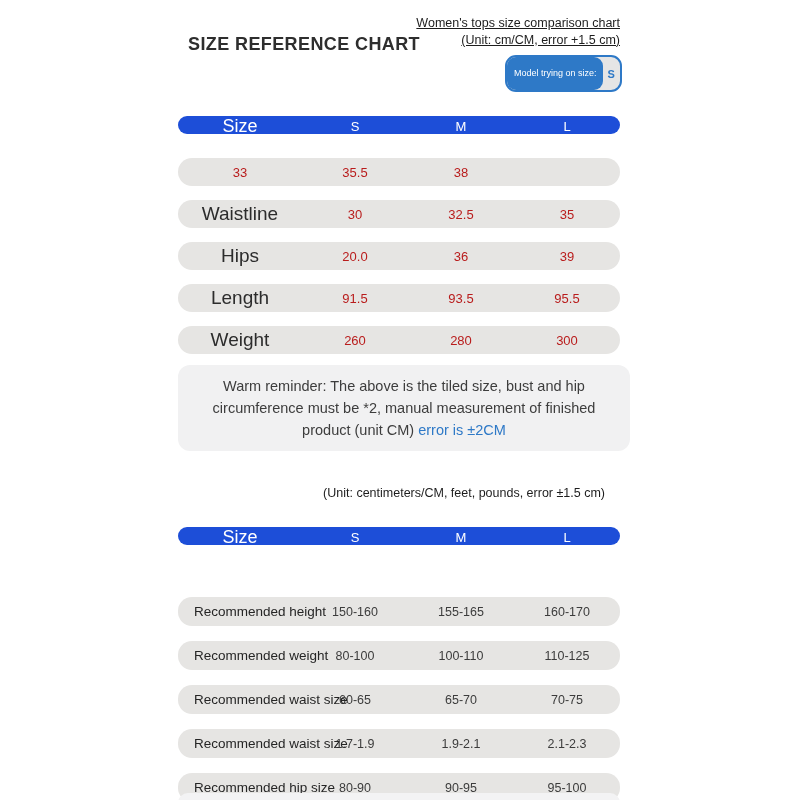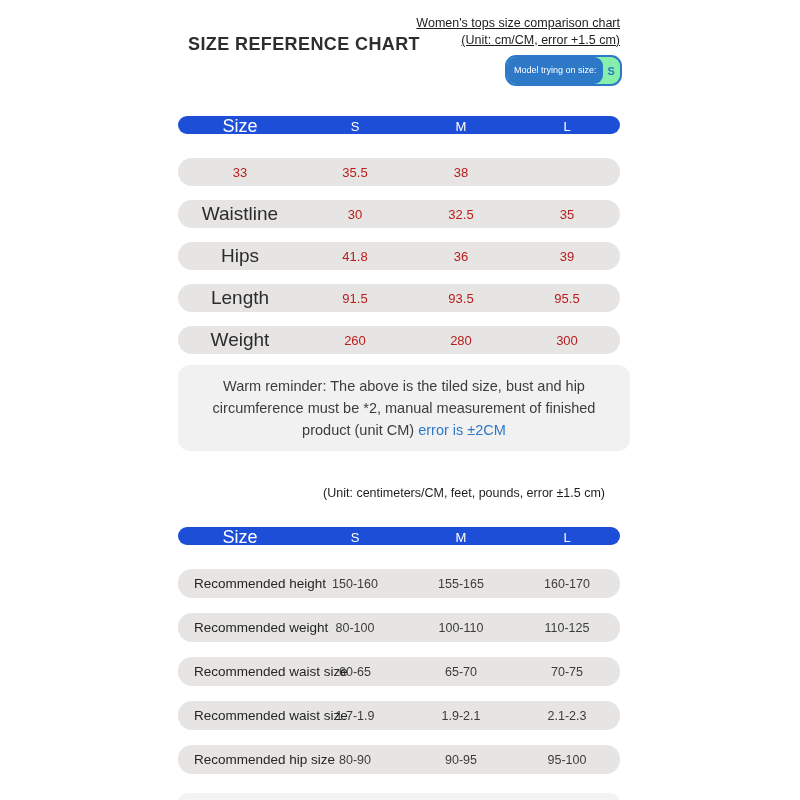--- a/index.html
+++ b/index.html
@@ -11,22 +11,22 @@
   
   .title {
     position:absolute; left:188px; top:34px;
     font-size:18px; font-weight:700; color:#2e2e2e; letter-spacing:.4px;
   }
   .subwrap {
     position:absolute; right:180px; top:15px; text-align:right;
     font-size:12.5px; color:#1d1d1d; line-height:16.5px;text-decoration:underline;
   }
   .badge {
-    position:absolute; left:505px; top:55px; height:31px; width:117px;
-    border:2px solid #2e79c7; border-radius:11px; background:#86efac;
+    position:absolute; left:505px; top:55px; height:37px; width:117px;
+    border:2px solid #2e79c7; border-radius:11px; background:#e5e5e5;
     display:flex; align-items:stretch; overflow:hidden;
   }
   .badge-label {
     background:#2e79c7; color:#ffffff; font-size:9px; line-height:17px;
     padding:0 6px 0 7px; border-radius:0 9px 9px 0; white-space:nowrap;
     display:flex; align-items:center;
   }
   .badge-value {
     flex:1; display:flex; align-items:center; justify-content:center;
     color:#2e79c7; font-size:11px; font-weight:700;
@@ -38,21 +38,21 @@
     border-radius:14px;
   }
   .trow > span { text-align:center; }
   .thead { background:#1d4ed8; color:#ffffff; height:18px; }
   .thead .lbl { font-size:18px; }
   .thead .col { font-size:13px; }
   .grow { background:#e6e5e3; }
   .t1row { height:28px; }
   .t1row .lbl { font-size:19px; color:#2c2c2c; }
   .t1row .val { font-size:13px; color:#b91c1c; }
-  .t2row { height:29px; }
+  .t2row { height:29px;margin-top:28px; }
   .t2row .lbl { font-size:13.5px; color:#252525; white-space:nowrap; transform:translateX(16px); }
   .t2row .val { font-size:12.5px; color:#3c3c3c; }
   
   .reminder {
     position:absolute; left:178px; top:365px; width:452px; min-height:72px;
     background:#f1f1f2; border-radius:12px; padding:10px 18px;
     text-align:center; font-size:14.5px; line-height:22px; color:#3d3d3d;
   }
   .reminder .hl { color:#2e79c7; }
   .unitnote {
@@ -92,21 +92,21 @@
     <span class="val">38</span>
   </div>
   <div class="trow grow t1row" style="top:200px">
     <span class="lbl">Waistline</span>
     <span class="val">30</span>
     <span class="val">32.5</span>
     <span class="val">35</span>
   </div>
   <div class="trow grow t1row" style="top:242px">
     <span class="lbl">Hips</span>
-    <span class="val">41.8</span>
+    <span class="val">20.0</span>
     <span class="val">36</span>
     <span class="val">39</span>
   </div>
   <div class="trow grow t1row" style="top:284px">
     <span class="lbl">Length</span>
     <span class="val">91.5</span>
     <span class="val">93.5</span>
     <span class="val">95.5</span>
   </div>
   <div class="trow grow t1row" style="top:326px">

